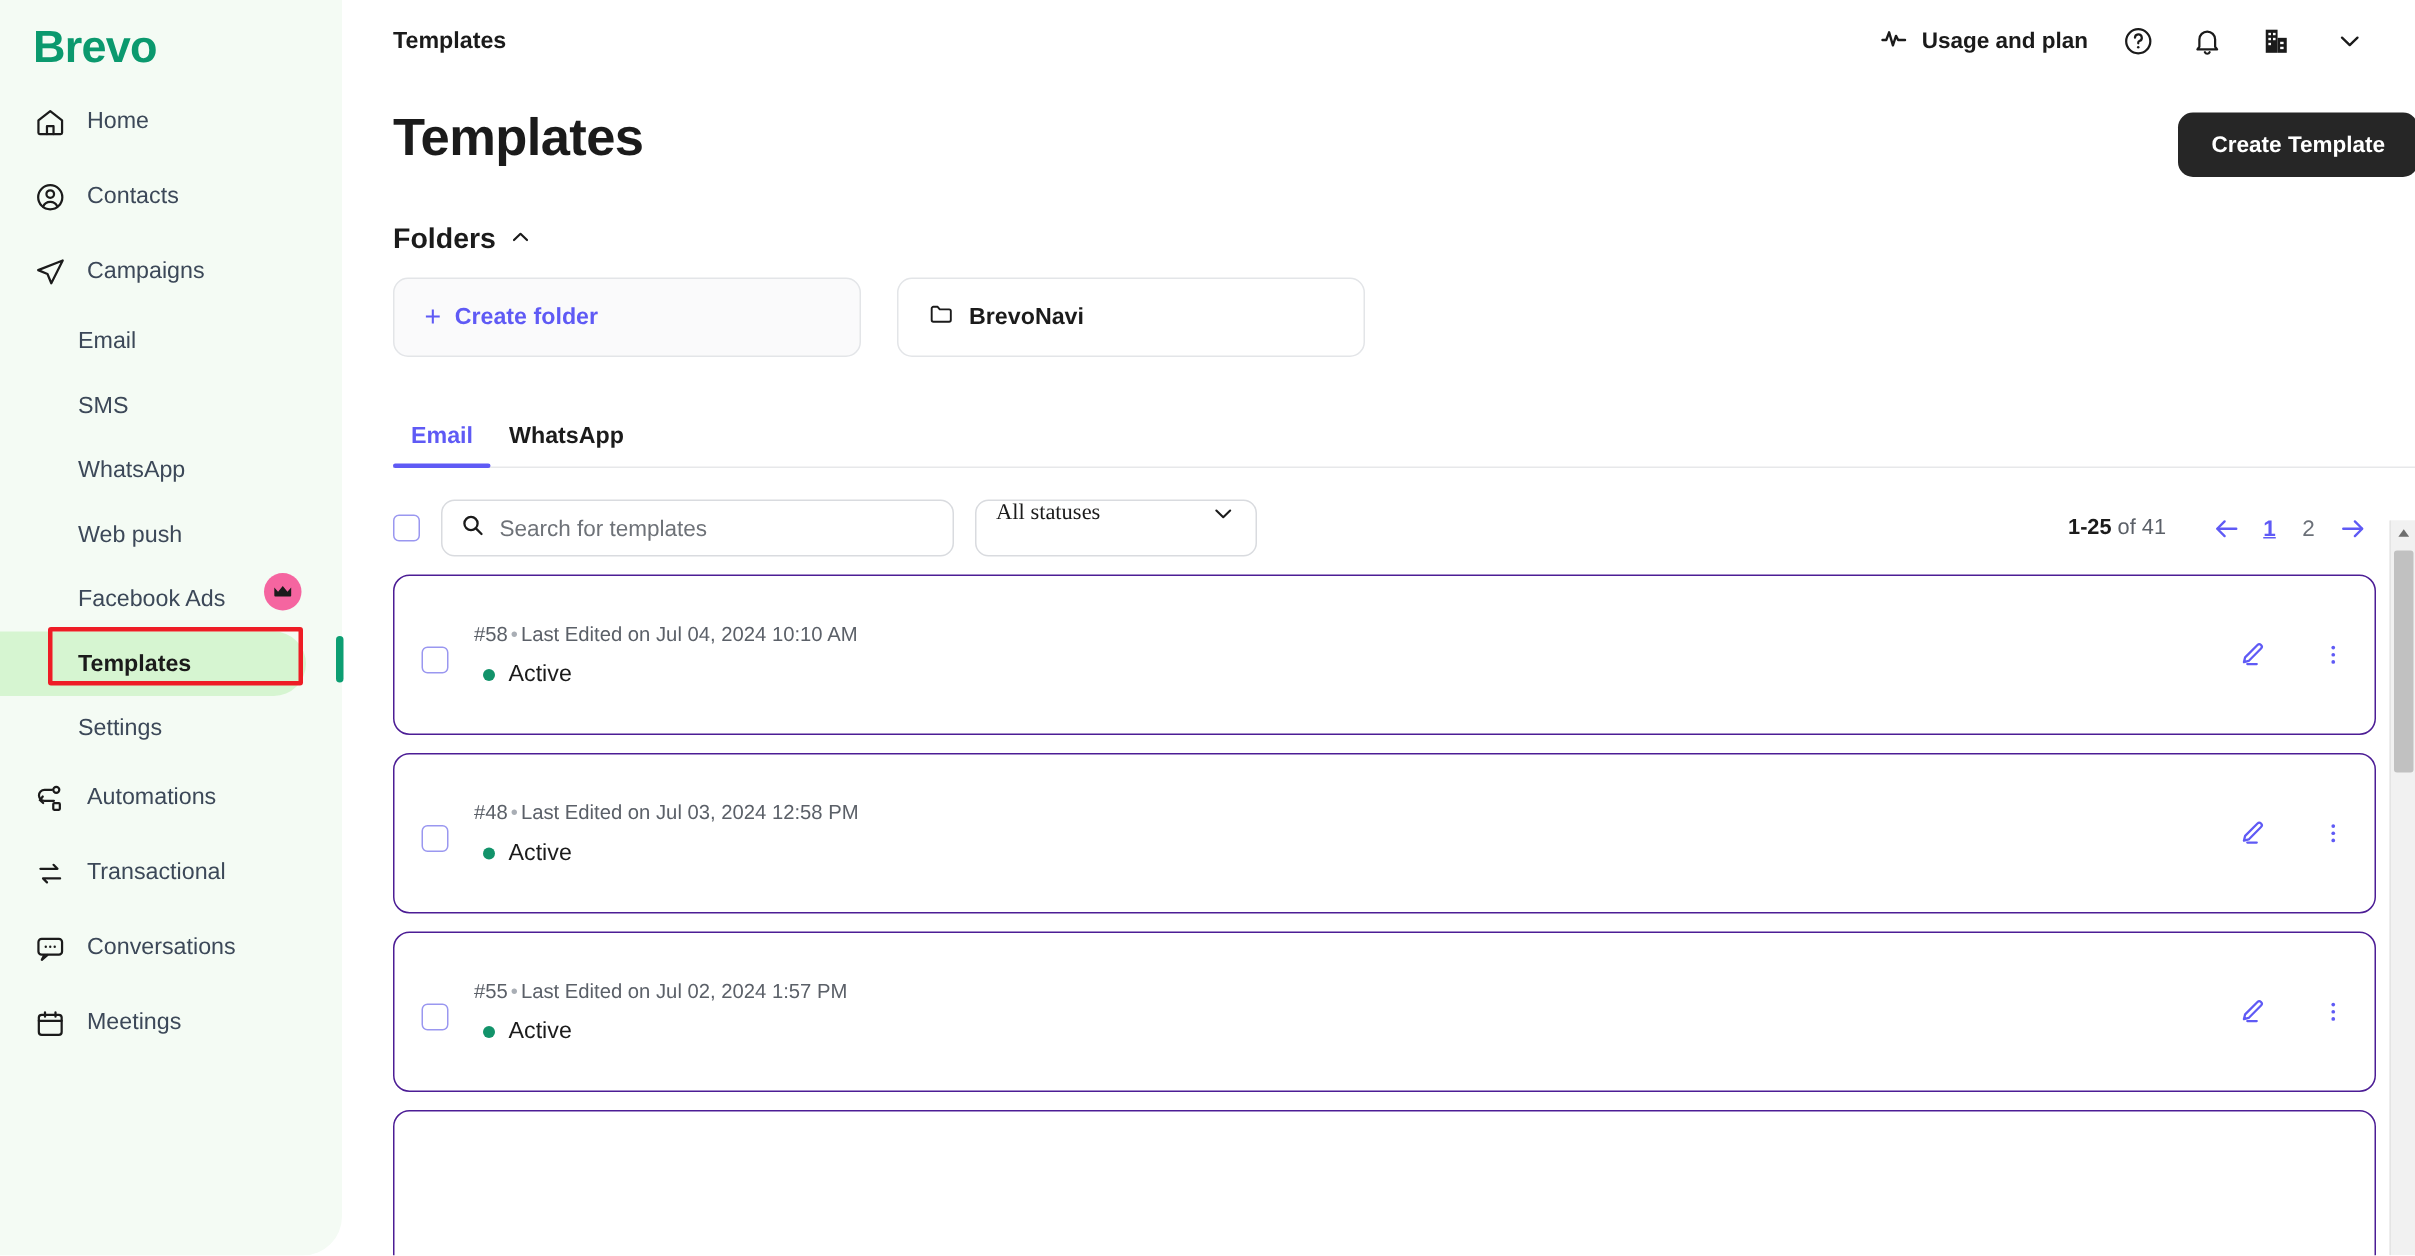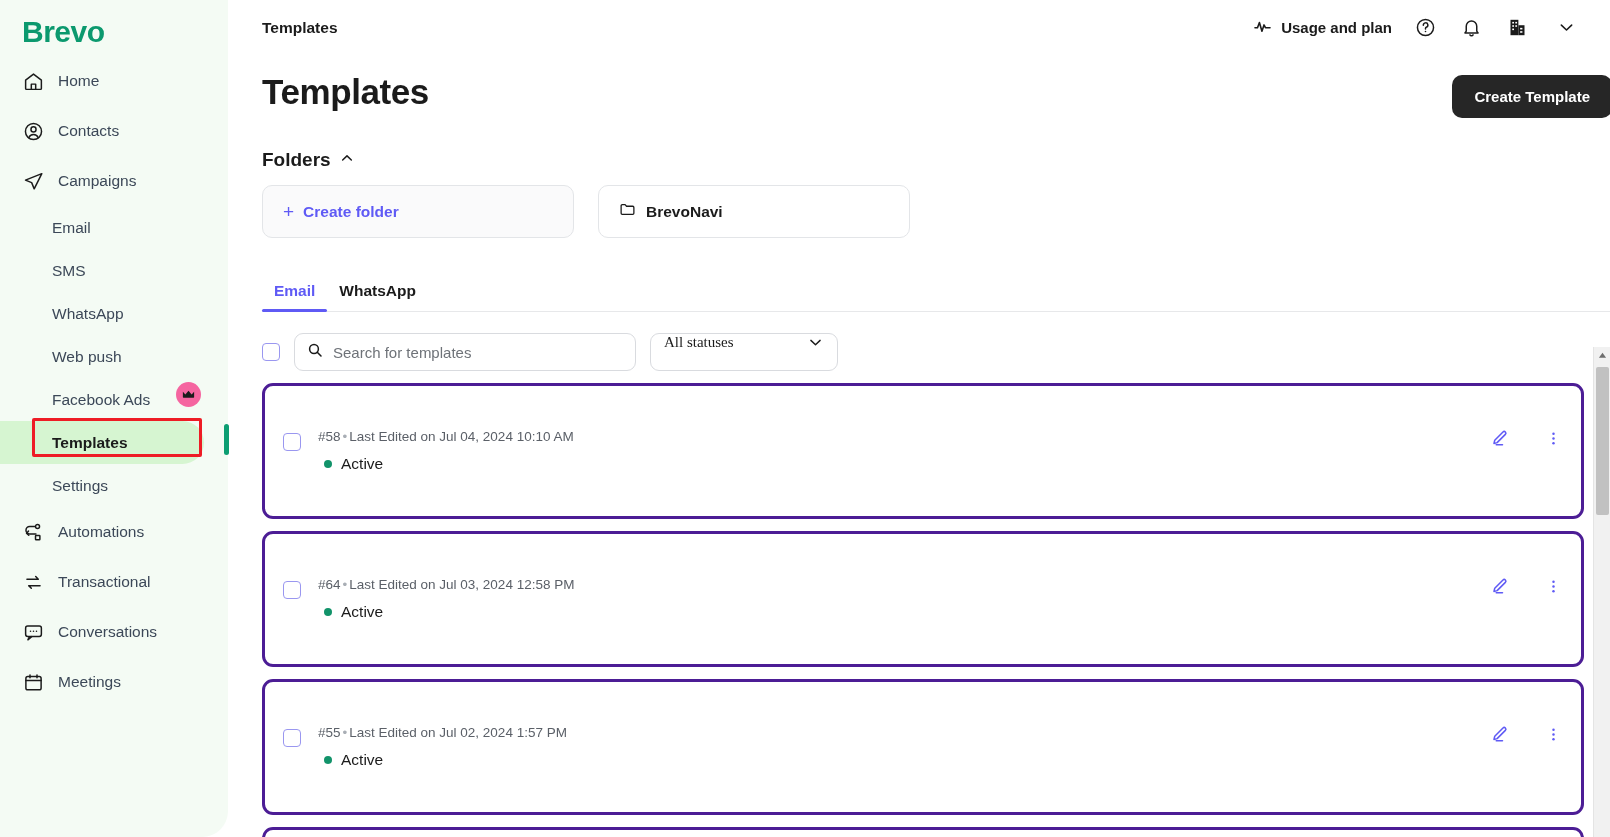--- a/index.html
+++ b/index.html
@@ -249,22 +249,22 @@
   .pg-num.current {
     color: #5F5AF5; font-weight: bold; text-decoration: underline;
   }
 
   
   .list {
     margin: 12px 0 0 34px;
     padding-right: 26px;
   }
   .tpl-card {
-    height: 136px;
-    border: 3px solid #4c1d95;
+    height: 107px;
+    border: 1px solid #4c1d95;
     border-radius: 11px;
     margin-bottom: 12px;
     position: relative;
     background: #fff;
     display: flex; align-items: center;
   }
   .tpl-cb {
     position: absolute; left: 18px; top: 47px;
   }
   .tpl-body { margin-left: 53px; }
@@ -521,20 +521,37 @@
 
       <div class="status-select">
         <span>All statuses</span>
         <span class="chev">
           <svg width="17" height="17" viewBox="0 0 24 24" fill="none" stroke="#1B1B1B" stroke-width="2" stroke-linecap="round" stroke-linejoin="round">
             <path d="M5.5 9 12 15.2 18.5 9"></path>
           </svg>
         </span>
       </div>
 
+      <div class="pager">
+        <span class="pager-count"><b>1-25</b><span class="of"> of 41</span></span>
+        <span class="pg-arrow">
+          <svg width="19" height="19" viewBox="0 0 24 24" fill="none" stroke="#5F5AF5" stroke-width="2" stroke-linecap="round" stroke-linejoin="round">
+            <path d="M20 12H4.4"></path>
+              <path d="M10.2 5.8 4 12l6.2 6.2"></path>
+          </svg>
+        </span>
+        <span class="pg-num current">1</span>
+        <span class="pg-num">2</span>
+        <span class="pg-arrow">
+          <svg width="19" height="19" viewBox="0 0 24 24" fill="none" stroke="#5F5AF5" stroke-width="2" stroke-linecap="round" stroke-linejoin="round">
+            <path d="M4 12h15.6"></path>
+              <path d="M13.8 5.8 20 12l-6.2 6.2"></path>
+          </svg>
+        </span>
+      </div>
     </div>
 
     <div class="list">
 
       <div class="tpl-card">
         <div class="cb tpl-cb"></div>
         <div class="tpl-body">
           <div class="tpl-meta">
             <span>#58</span><span class="dot-sep">•</span><span>Last Edited on Jul 04, 2024 10:10 AM</span>
           </div>
@@ -557,21 +574,21 @@
                 <circle cx="12" cy="18.8" r="1.75"></circle>
             </svg>
           </span>
         </div>
       </div>
 
       <div class="tpl-card">
         <div class="cb tpl-cb"></div>
         <div class="tpl-body">
           <div class="tpl-meta">
-            <span>#64</span><span class="dot-sep">•</span><span>Last Edited on Jul 03, 2024 12:58 PM</span>
+            <span>#48</span><span class="dot-sep">•</span><span>Last Edited on Jul 03, 2024 12:58 PM</span>
           </div>
           <div class="tpl-status">
             <span class="stat-dot"></span>
             <span class="stat-text">Active</span>
           </div>
         </div>
         <div class="tpl-actions">
           <span class="act-btn">
             <svg width="19" height="19" viewBox="0 0 24 24" fill="none" stroke="#5F5AF5" stroke-width="1.9" stroke-linecap="round" stroke-linejoin="round">
               <path d="M16.4 3.8a2.1 2.1 0 0 1 3 3L9 17.2l-4 1 1-4z"></path>

